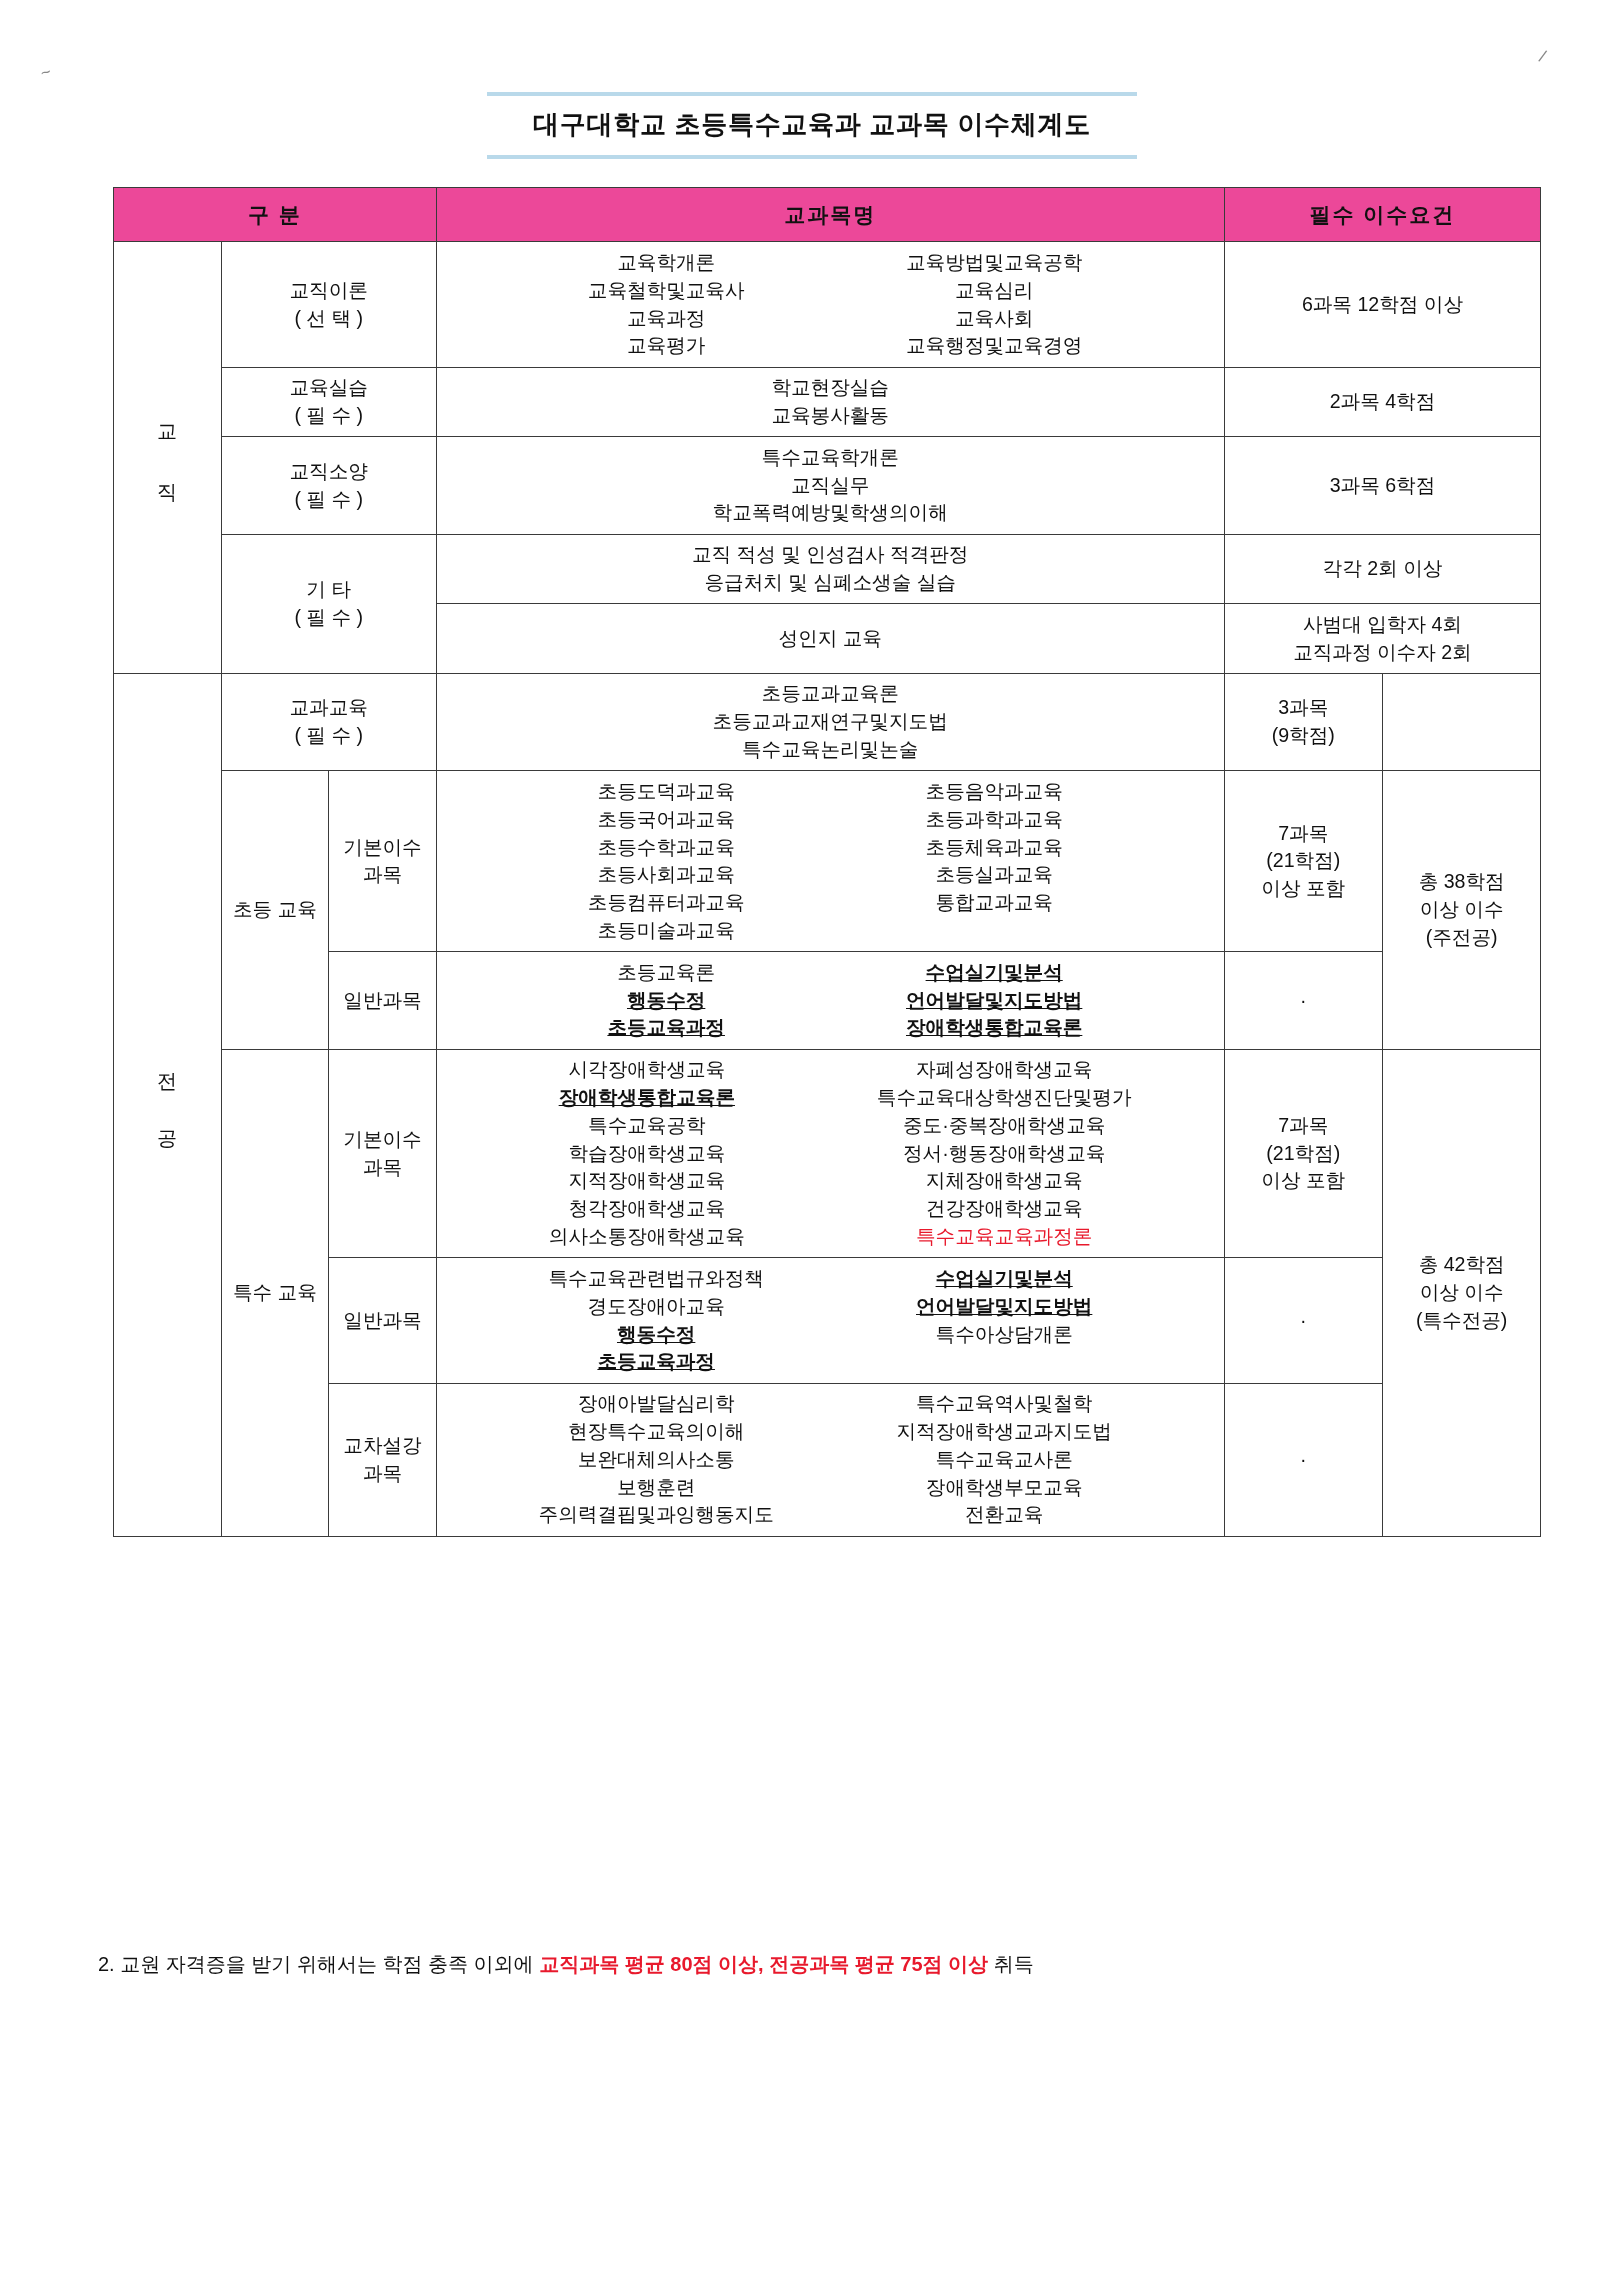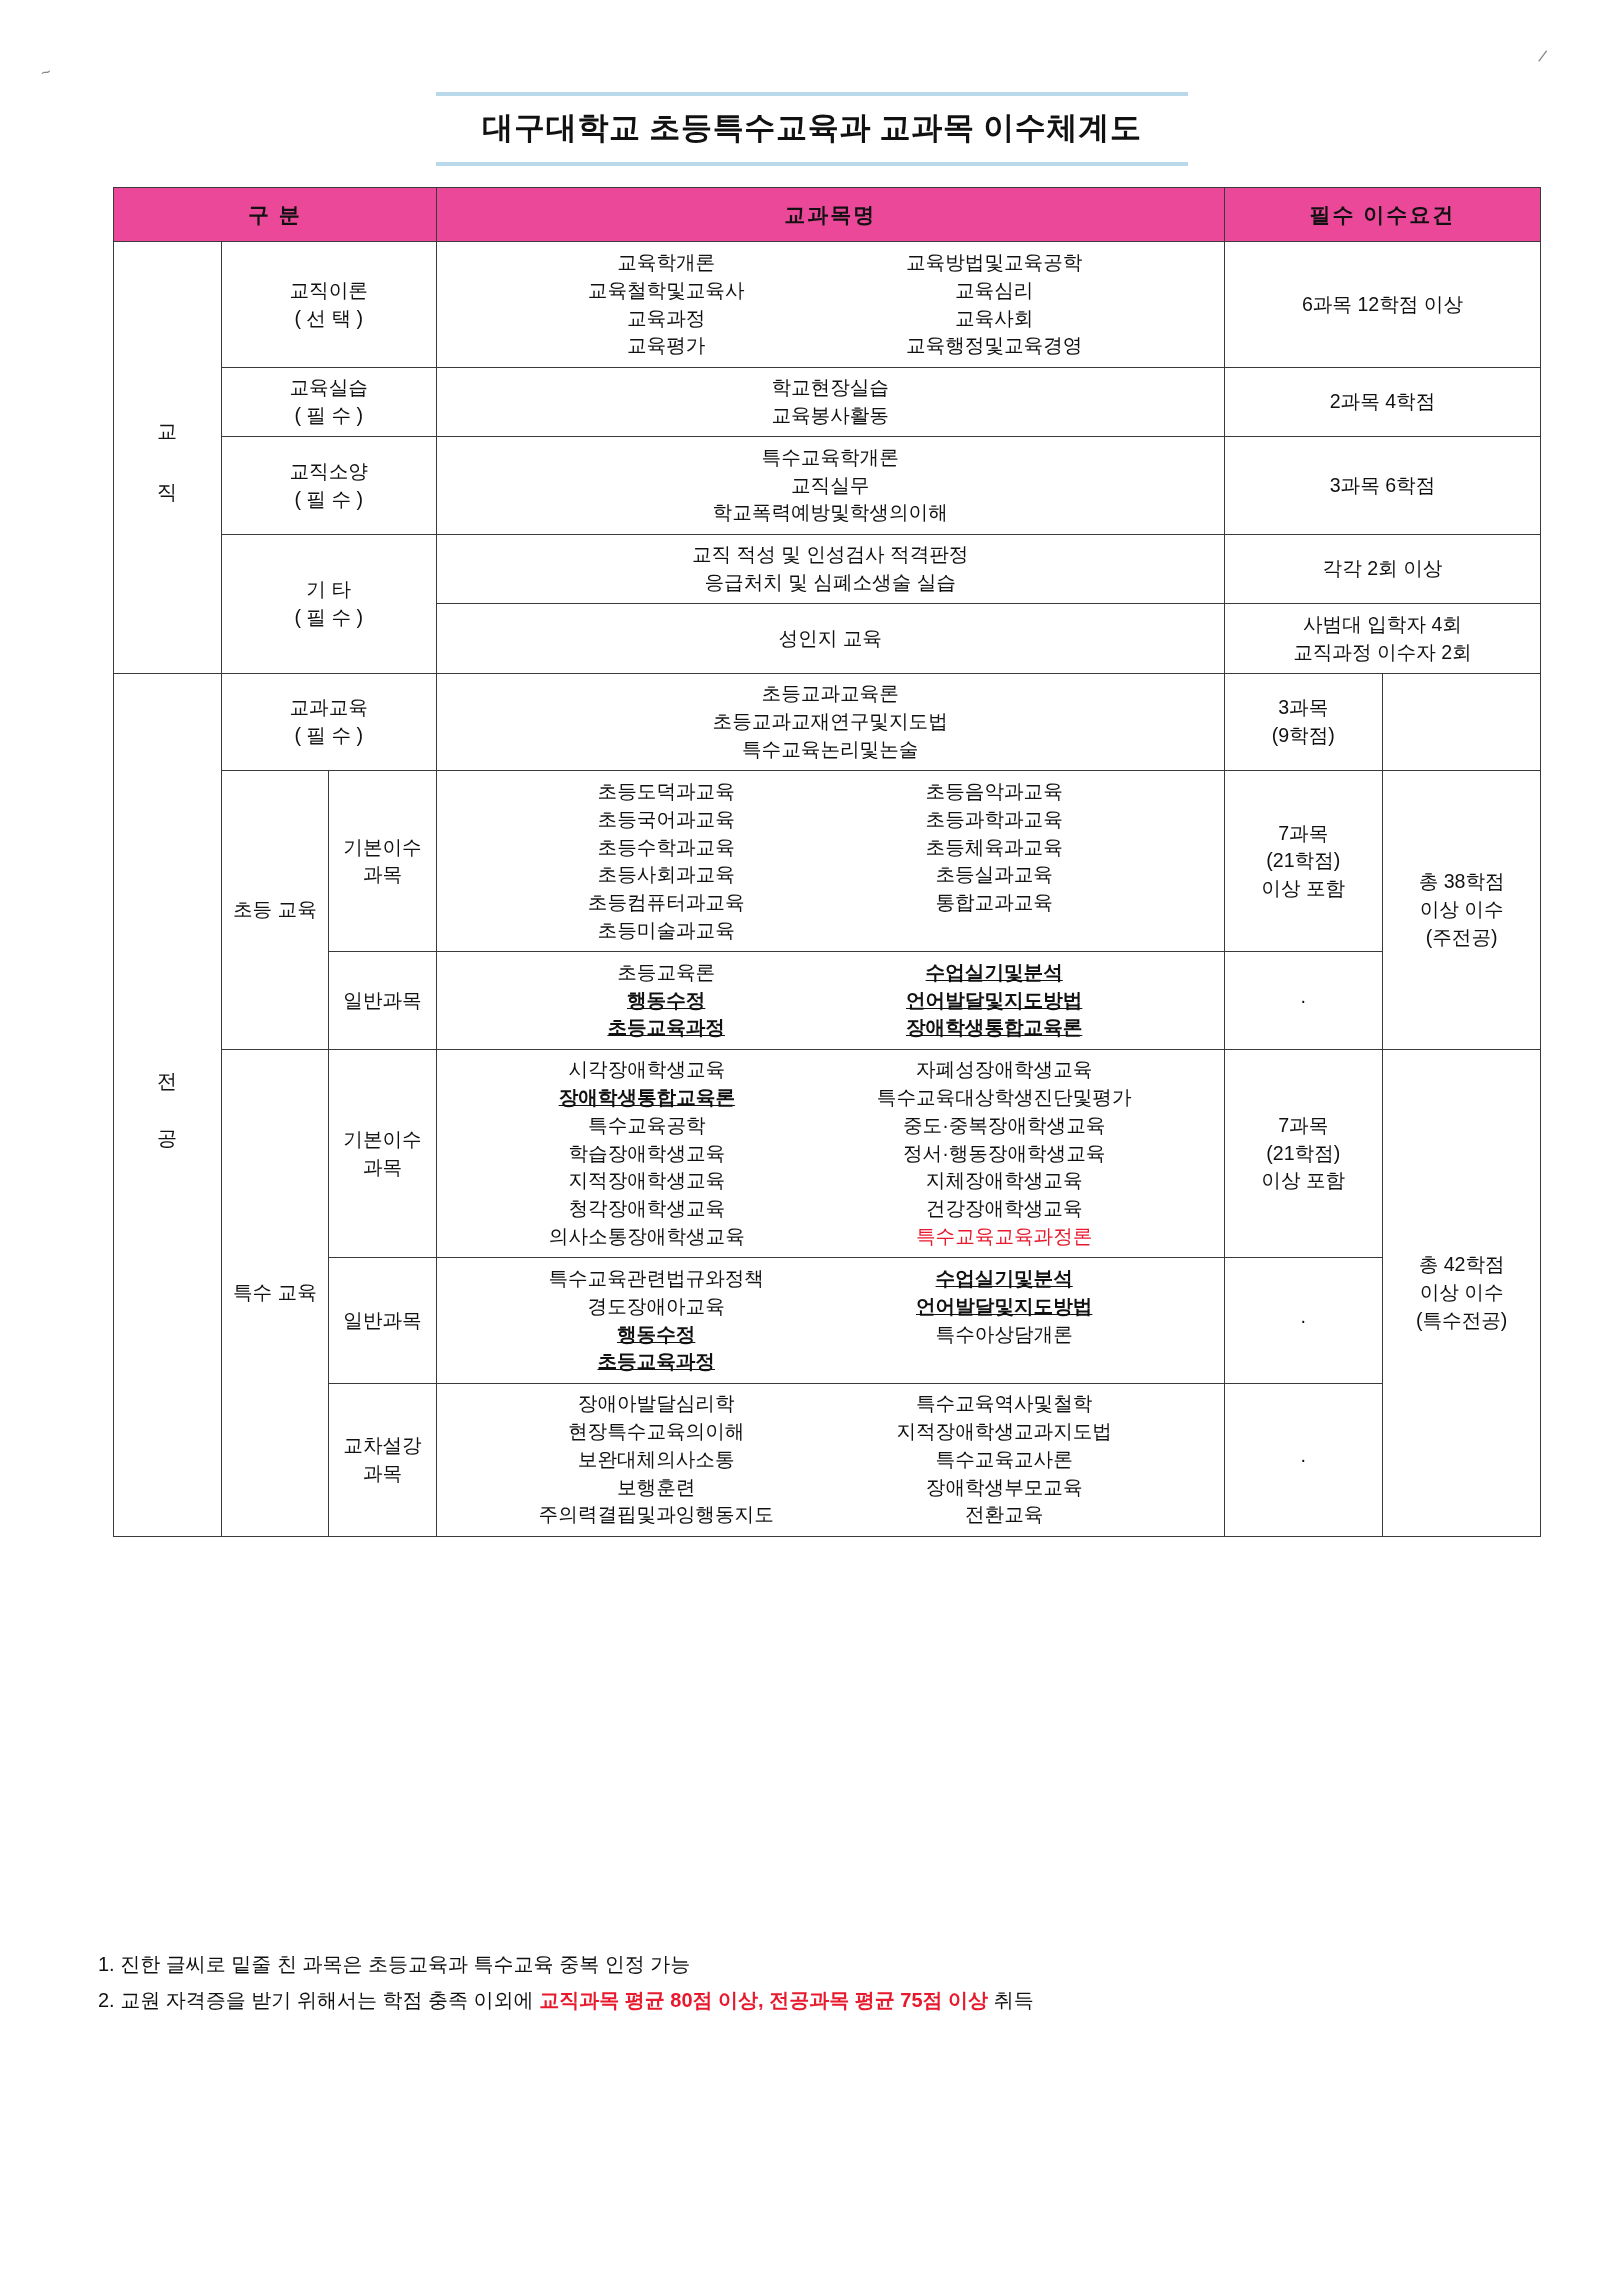--- a/index.html
+++ b/index.html
@@ -25,25 +25,24 @@
     top: 92px;
     left: 0;
     width: 100%;
     text-align: center;
   }
   .title-box {
     display: inline-block;
     padding: 10.5px 46px 13px 46px;
     border-top: 4.6px solid #b9d9ea;
     border-bottom: 4.6px solid #b9d9ea;
-    font-size: 31px;
+    font-size: 26px;
     font-weight: bold;
     letter-spacing: 0.7px;
     color: #111;
-    font-family: Liberation Serif, serif;
   }
   table.main {
     position: absolute;
     top: 187px;
     left: 113px;
     width: 1401px;
     border-collapse: collapse;
     table-layout: fixed;
   }
   table.main td, table.main th {
@@ -365,24 +364,20 @@
             </div>
           </div>
         </td>
         <td class="dot">·</td>
       </tr>
     </tbody>
   </table>
 
   <div class="notes">
     <div class="n-line">
-      <span>1.</span>
-      <span>진한 글씨로 밑줄 친 과목은 초등교육과 특수교육 중복 인정 가능</span>
-    </div>
-    <div class="n-line">
       <span>2.</span>
       <span>교원 자격증을 받기 위해서는 학점 충족 이외에</span>
       <span class="redline">교직과목 평균 80점 이상, 전공과목 평균 75점 이상</span>
       <span>취득</span>
     </div>
   </div>
 
 </div>
 
 

